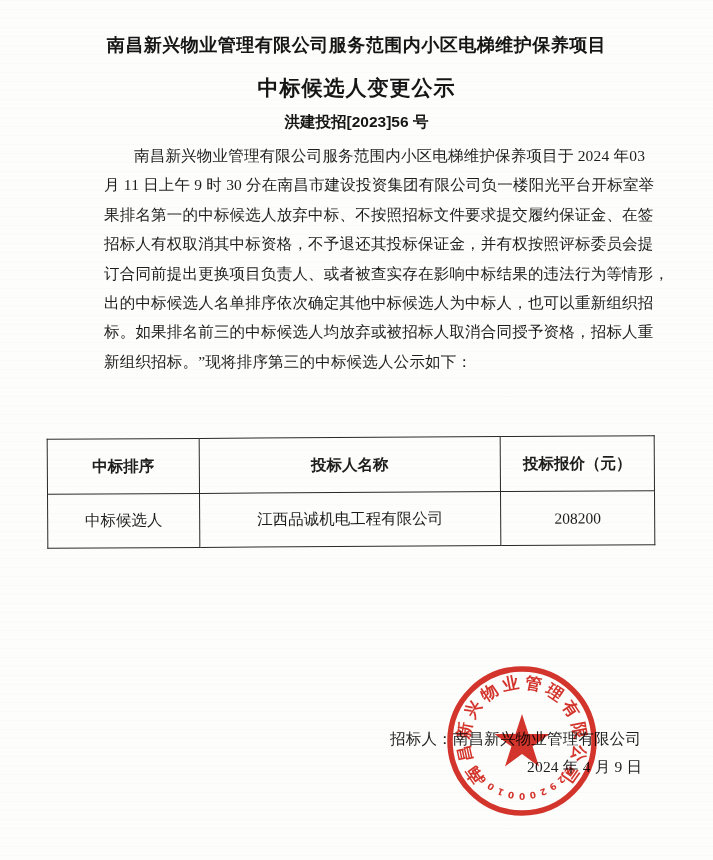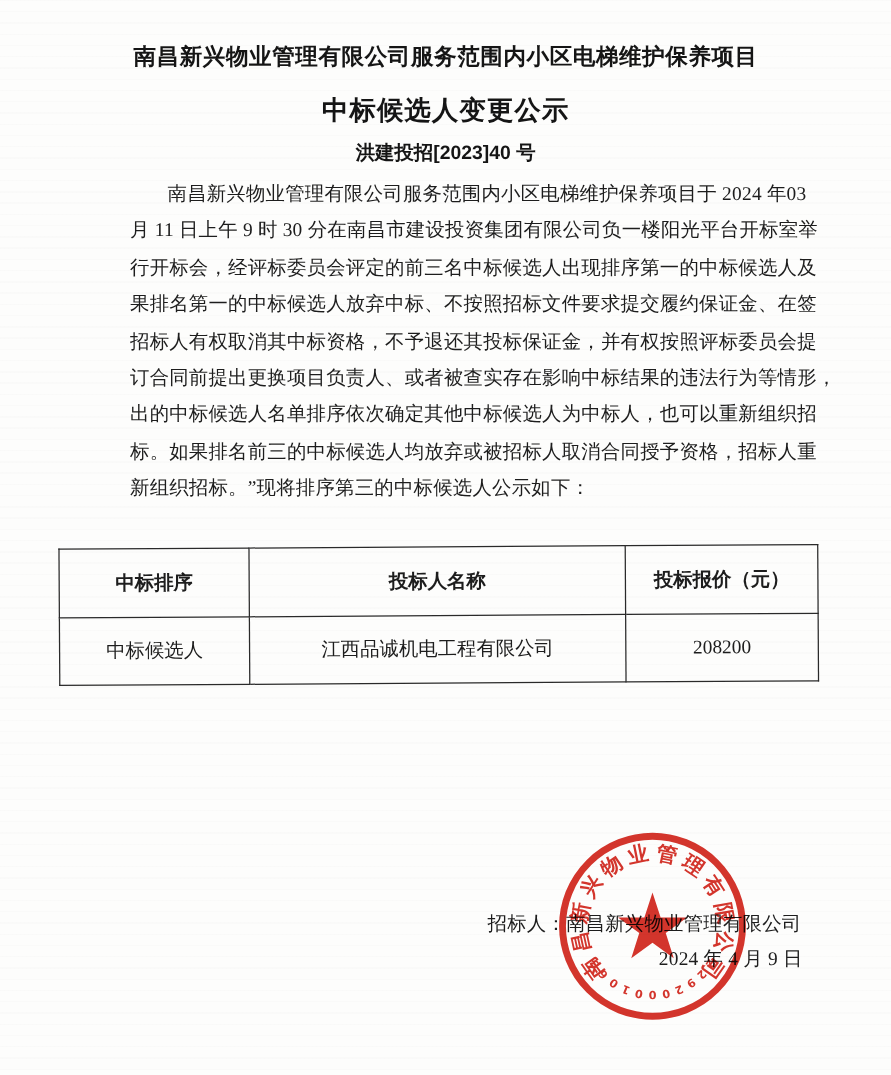--- a/index.html
+++ b/index.html
@@ -76,26 +76,25 @@
     text-anchor:middle;
   }
 </style>
 </head>
 <body>
 
 <div class="page">
 
   <div class="title1">南昌新兴物业管理有限公司服务范围内小区电梯维护保养项目</div>
   <div class="title2">中标候选人变更公示</div>
-  <div class="docnum">洪建投招[2023]40 号</div>
+  <div class="docnum">洪建投招[2023]56 号</div>
 
   <div class="bodyblock">
     <div class="line indent">南昌新兴物业管理有限公司服务范围内小区电梯维护保养项目于 2024 年03</div>
     <div class="line">月 11 日上午 9 时 30 分在南昌市建设投资集团有限公司负一楼阳光平台开标室举</div>
-    <div class="line">行开标会，经评标委员会评定的前三名中标候选人出现排序第一的中标候选人及</div>
     <div class="line">果排名第一的中标候选人放弃中标、不按照招标文件要求提交履约保证金、在签</div>
     <div class="line">招标人有权取消其中标资格，不予退还其投标保证金，并有权按照评标委员会提</div>
     <div class="line">订合同前提出更换项目负责人、或者被查实存在影响中标结果的违法行为等情形，</div>
     <div class="line">出的中标候选人名单排序依次确定其他中标候选人为中标人，也可以重新组织招</div>
     <div class="line">标。如果排名前三的中标候选人均放弃或被招标人取消合同授予资格，招标人重</div>
     <div class="line">新组织招标。”现将排序第三的中标候选人公示如下：</div>
   </div>
 
   <table class="doc-table">
     <tbody>

